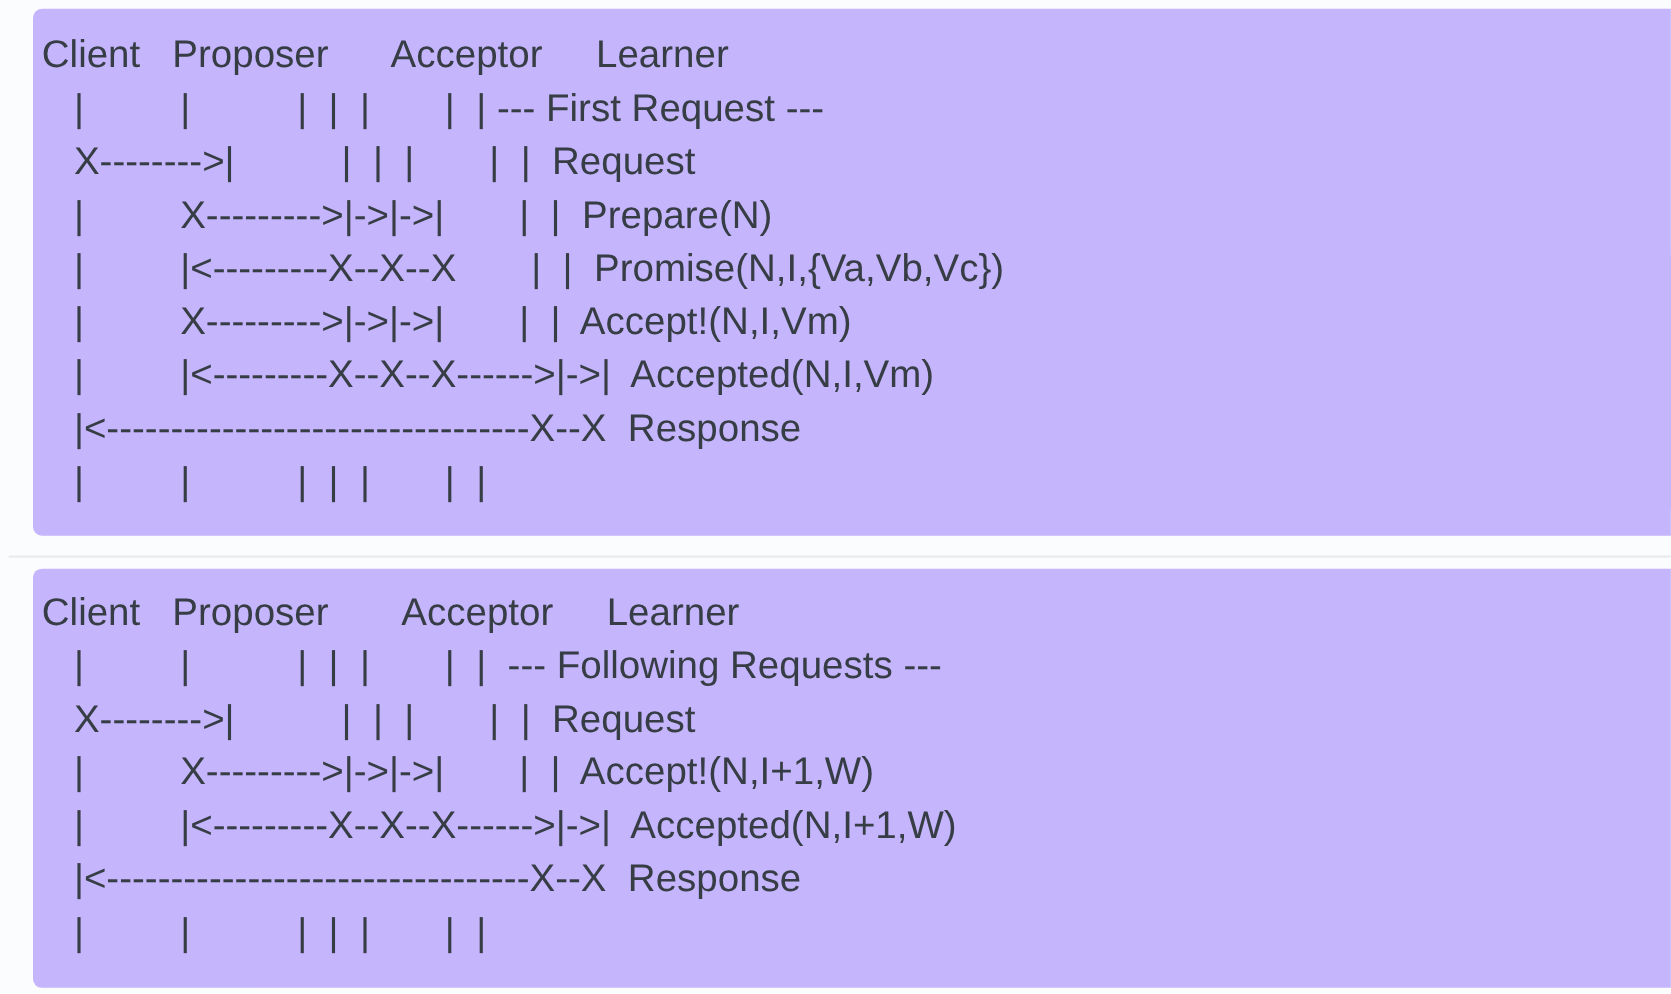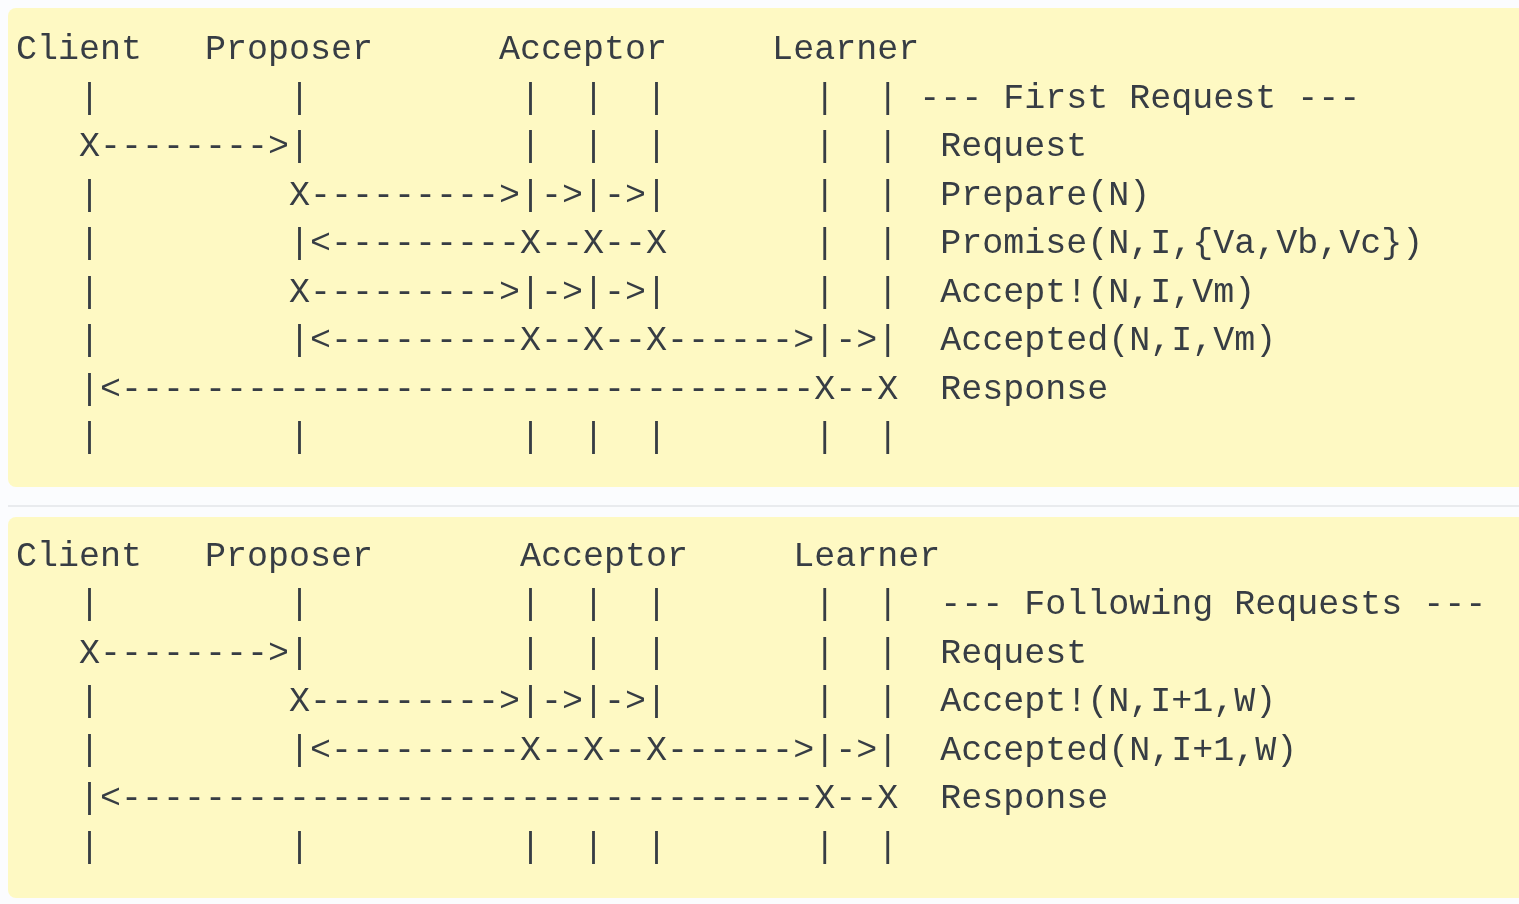--- a/index.html
+++ b/index.html
@@ -9,25 +9,25 @@
     width: 1519px;
     height: 904px;
     overflow: hidden;
   }
   .page {
     width: 1519px;
     height: 904px;
     position: relative;
   }
   pre.ascii-block {
-    margin: 0 0 0 8px;
+    margin: 0 0 0 30px;
     padding: 18px 0 24px 8px;
-    background: #fef9c3;
+    background: #c4b5fd;
     border-radius: 8px 0 0 8px;
-    font-family: Liberation Mono, monospace;
+    font-family: Liberation Sans, sans-serif;
     font-size: 35px;
     line-height: 48.5px;
     color: #373d44;
     white-space: pre;
     overflow: hidden;
   }
   pre.block-first {
     margin-top: 8px;
   }
   .divider {

